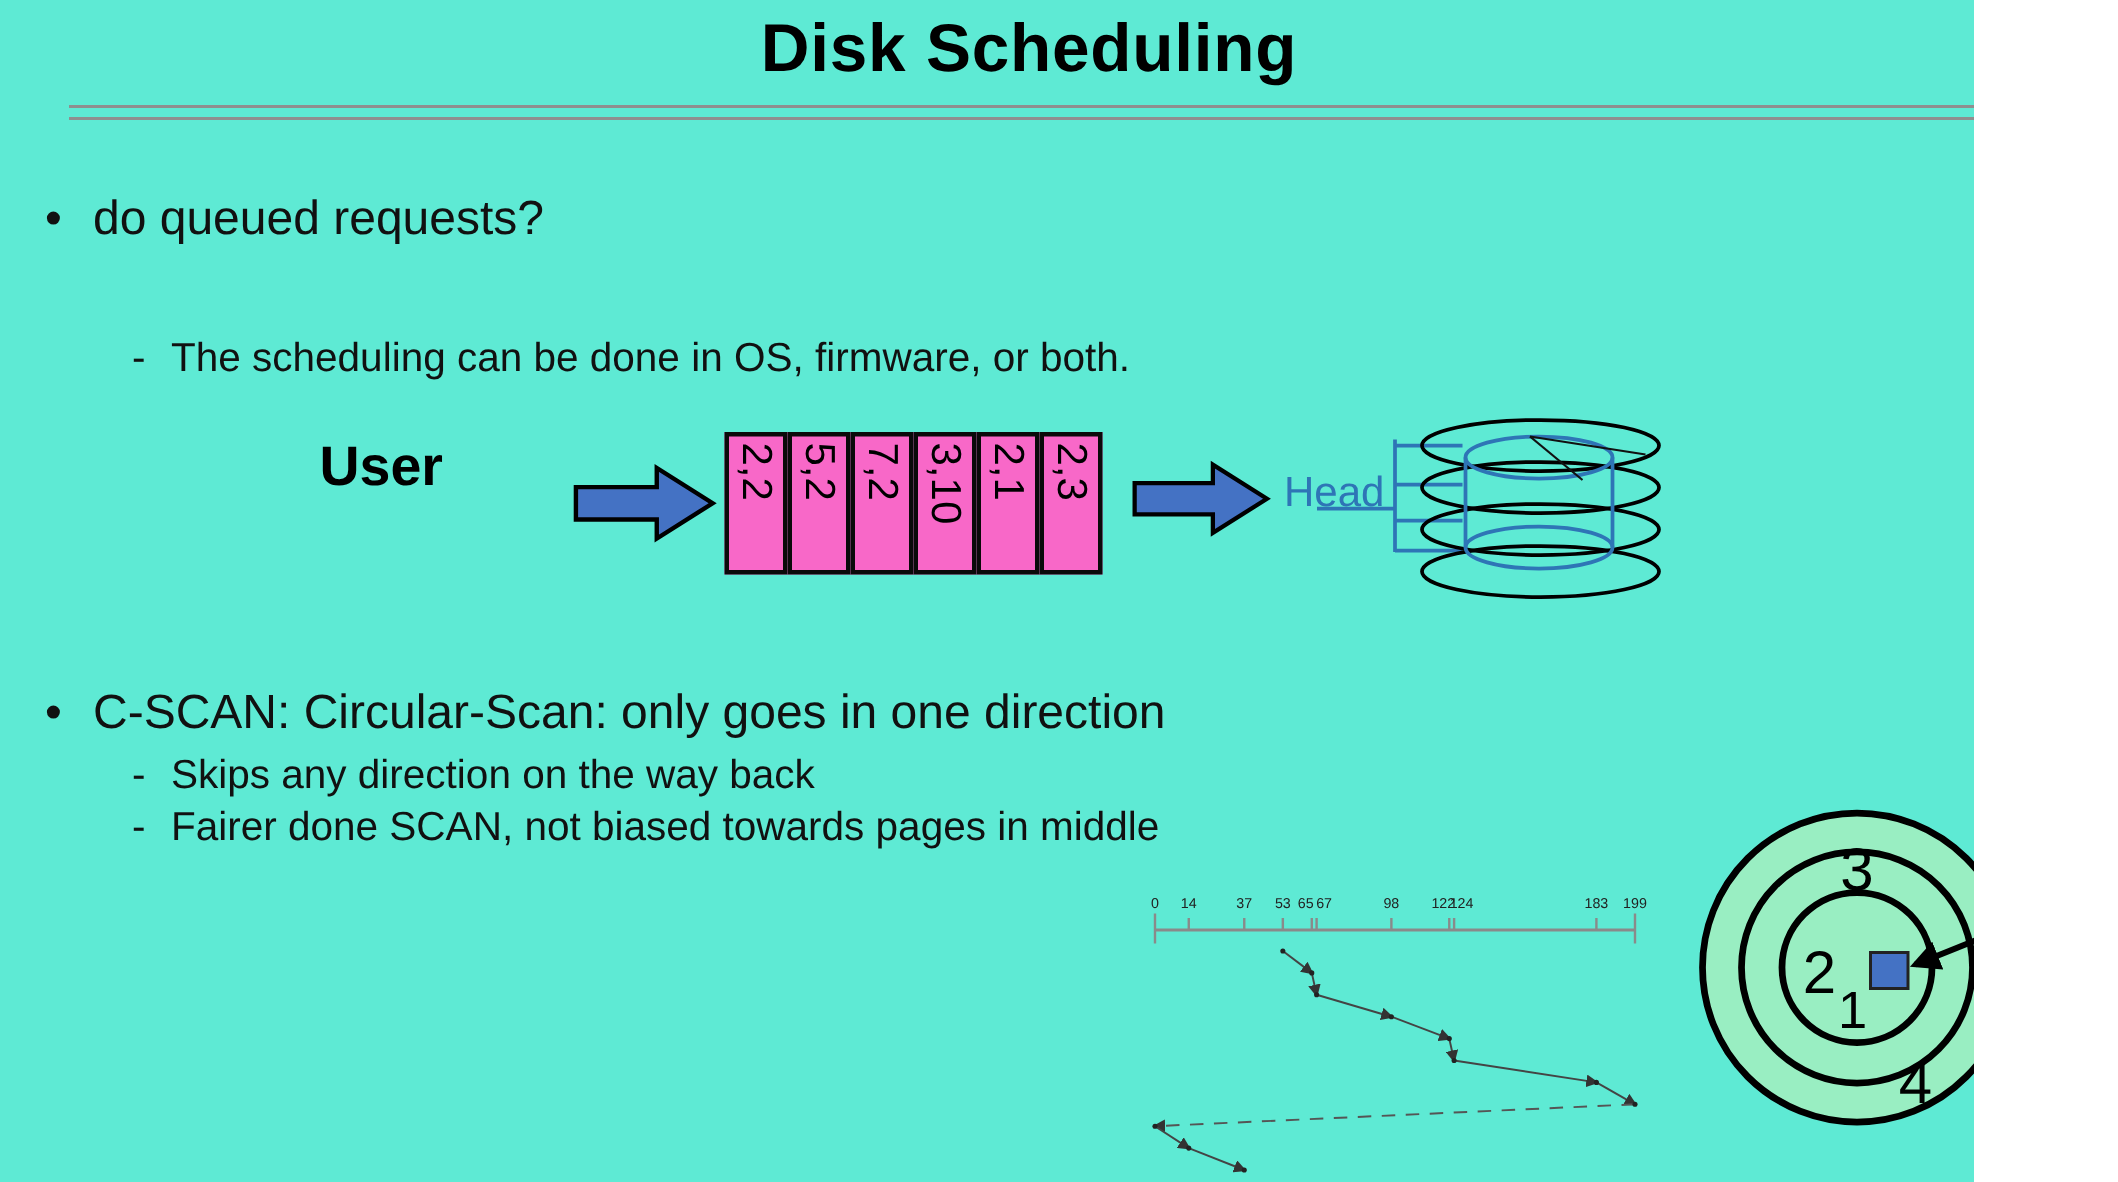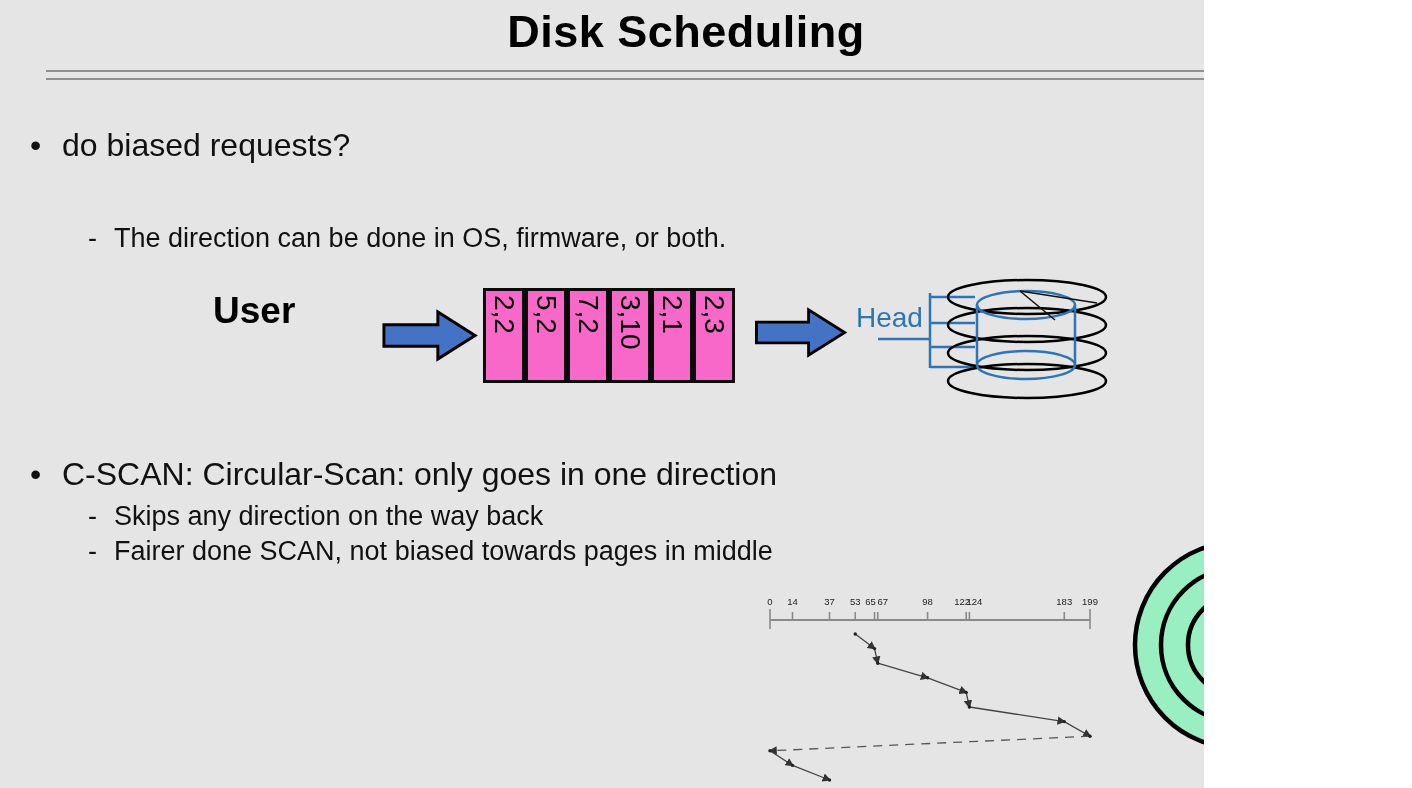--- a/index.html
+++ b/index.html
@@ -1,18 +1,18 @@
 <!DOCTYPE html>
 <html><head>
 <meta charset="utf-8">
 <style>
   html,body { margin:0; padding:0; background:#fff; }
   .slide {
-    position:relative; width:1204px; height:788px; overflow:hidden;
-    background:#e5e5e5; font-family:"Liberation Sans", sans-serif; color:#111;
+    position:relative; width:1316px; height:788px; overflow:hidden;
+    background:#5eead4; font-family:"Liberation Sans", sans-serif; color:#111;
   }
   
   .title {
     position:absolute; left:0; top:6px; width:1372px; text-align:center;
     font-size:45px; font-weight:bold; letter-spacing:0.5px; color:#000;
   }
   .rule { position:absolute; left:46px; width:1280px; height:2px; background:#8f8f8f; }
   .rule1 { top:70px; } .rule2 { top:78px; }
   
   .logo { position:absolute; left:1330px; top:-16px; width:80px; height:80px; }
@@ -35,21 +35,21 @@
   .arrow2 { left:752px; top:305px; width:98px; height:55px; }
   .queue { position:absolute; left:483px; top:288px; width:252px; height:95px; display:flex; }
   .qcell {
     flex:1 1 0; background:#F868C8; border:3px solid #0a0a0a;
     display:flex; justify-content:center; align-items:flex-start;
   }
   .qcell span {
     writing-mode:vertical-rl; text-orientation:sideways;
     font-size:28px; font-weight:500; padding-top:4px; line-height:1; color:#000;
   }
-  .headlbl { position:absolute; left:856px; top:302px; font-size:28px; font-weight:500; color:#2E75B6; }
+  .headlbl { position:absolute; left:856px; top:312px; font-size:28px; font-weight:500; color:#2E75B6; }
   .diskart { position:absolute; left:875px; top:263px; width:245px; height:142px; }
   .diskart .blk { stroke:#000; stroke-width:2.5; fill:none; }
   .diskart .blu { stroke:#2E75B6; stroke-width:2.5; fill:none; }
   .diskart .ptr { stroke:#111; stroke-width:1.5; fill:none; }
   
   .chart { position:absolute; left:755px; top:595px; width:350px; height:192px; }
   .chart text.tick { font-size:9.5px; fill:#222; text-anchor:middle; font-family:"Liberation Sans", sans-serif; }
   
   .greendisk { position:absolute; left:1125px; top:533px; width:287px; height:255px; }
   .gc { fill:#99EEC2; stroke:#000; stroke-width:4.5; }
@@ -78,26 +78,26 @@
     <circle cx="51" cy="40" r="1.6" fill="#1D3D91"></circle>
     <circle cx="53" cy="46" r="1.6" fill="#1D3D91"></circle>
   </svg>
 
   <div class="rule rule1"></div>
   <div class="rule rule2"></div>
 
   <div class="bullet b1">
     <span class="bm">•</span>
     <div class="bt">
-      <div>do biased requests?</div>
+      <div>do queued requests?</div>
     </div>
   </div>
   <div class="sub s1">
     <span class="sm">-</span>
-    <span>The direction can be done in OS, firmware, or both.</span>
+    <span>The scheduling can be done in OS, firmware, or both.</span>
   </div>
 
   <div class="userreq">
     <div>User</div>
   </div>
 
   <svg class="arrow arrow1" viewBox="0 0 100 58">
     <polygon points="3,18 58,18 58,5 96,29 58,53 58,40 3,40"></polygon>
   </svg>
 

